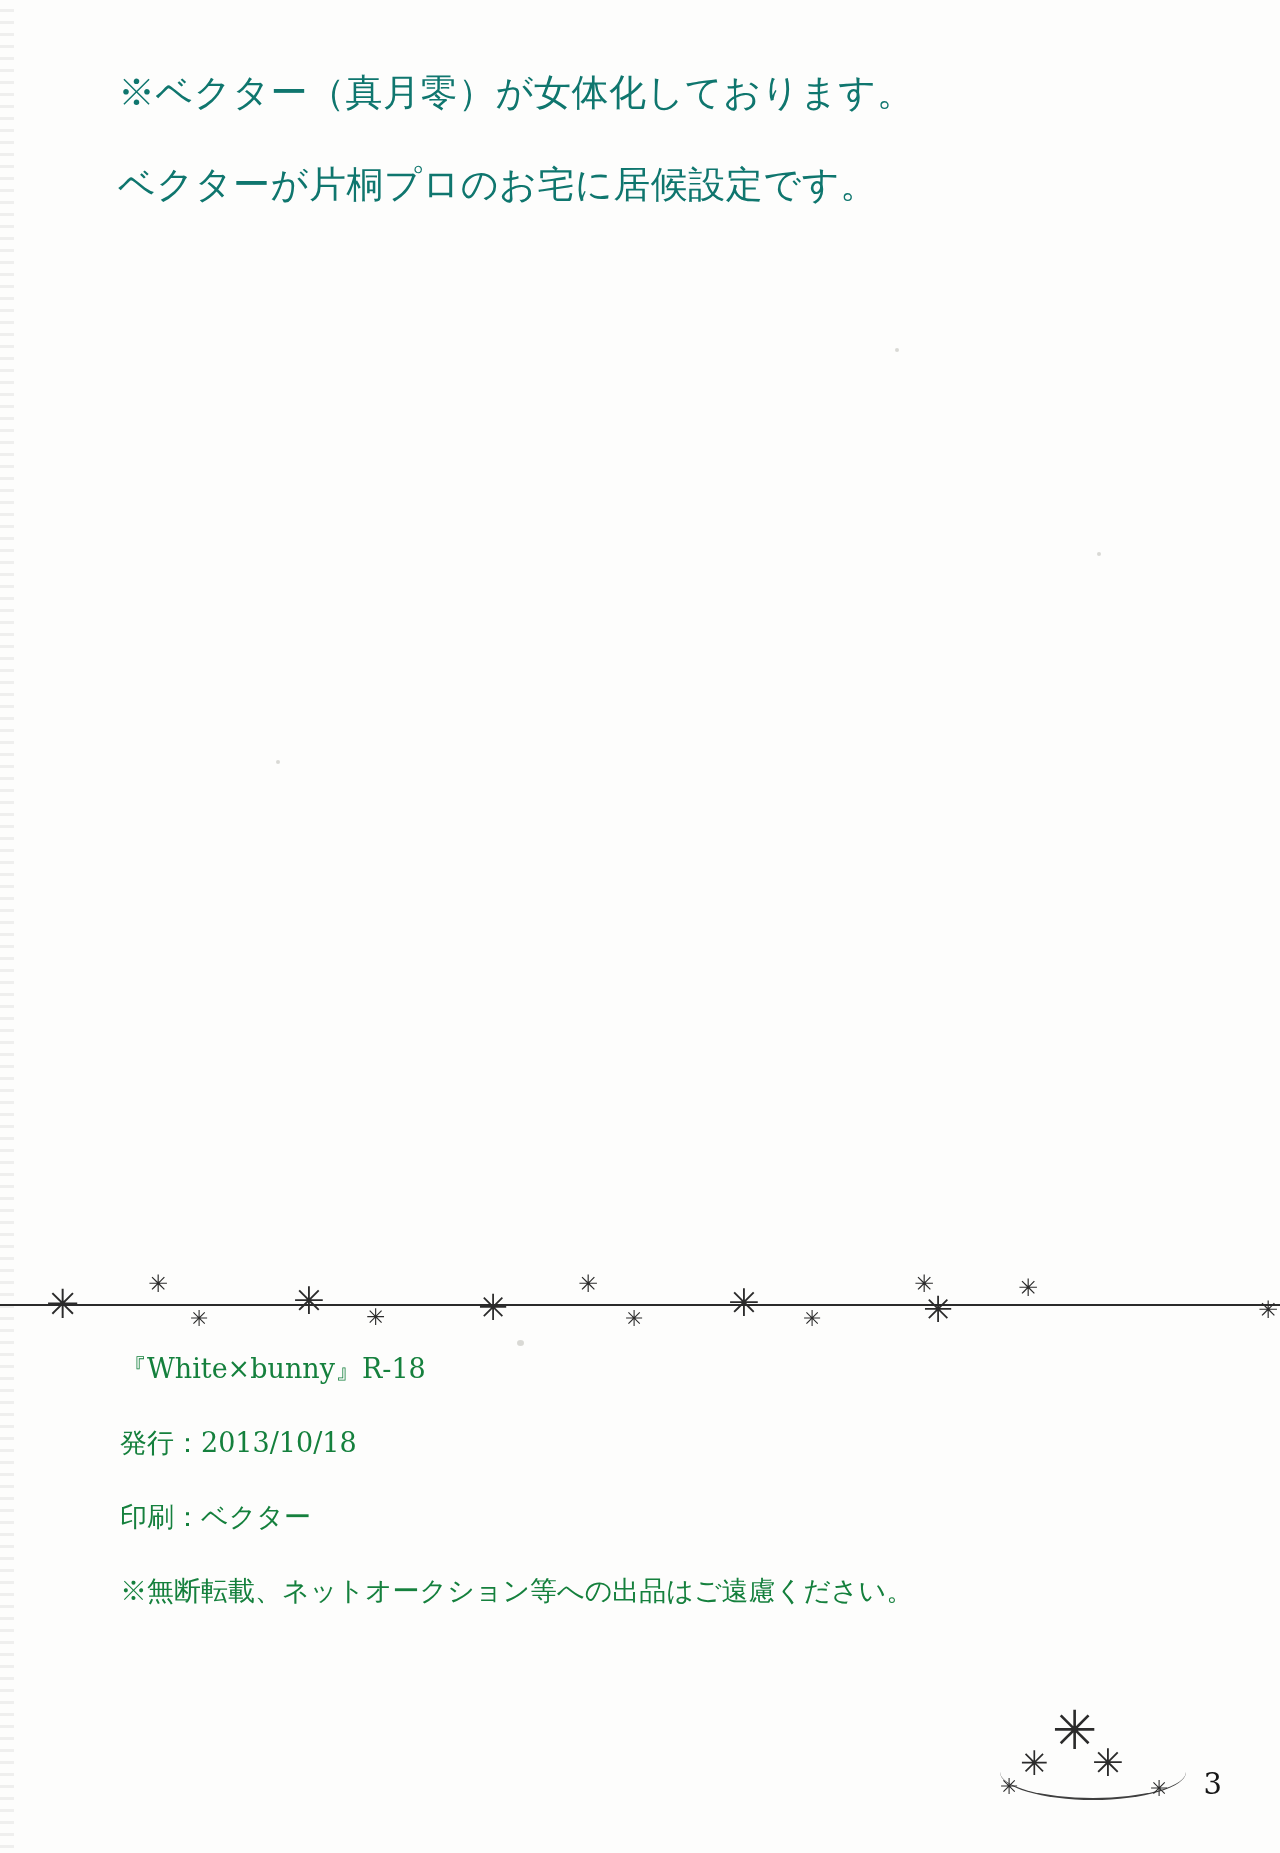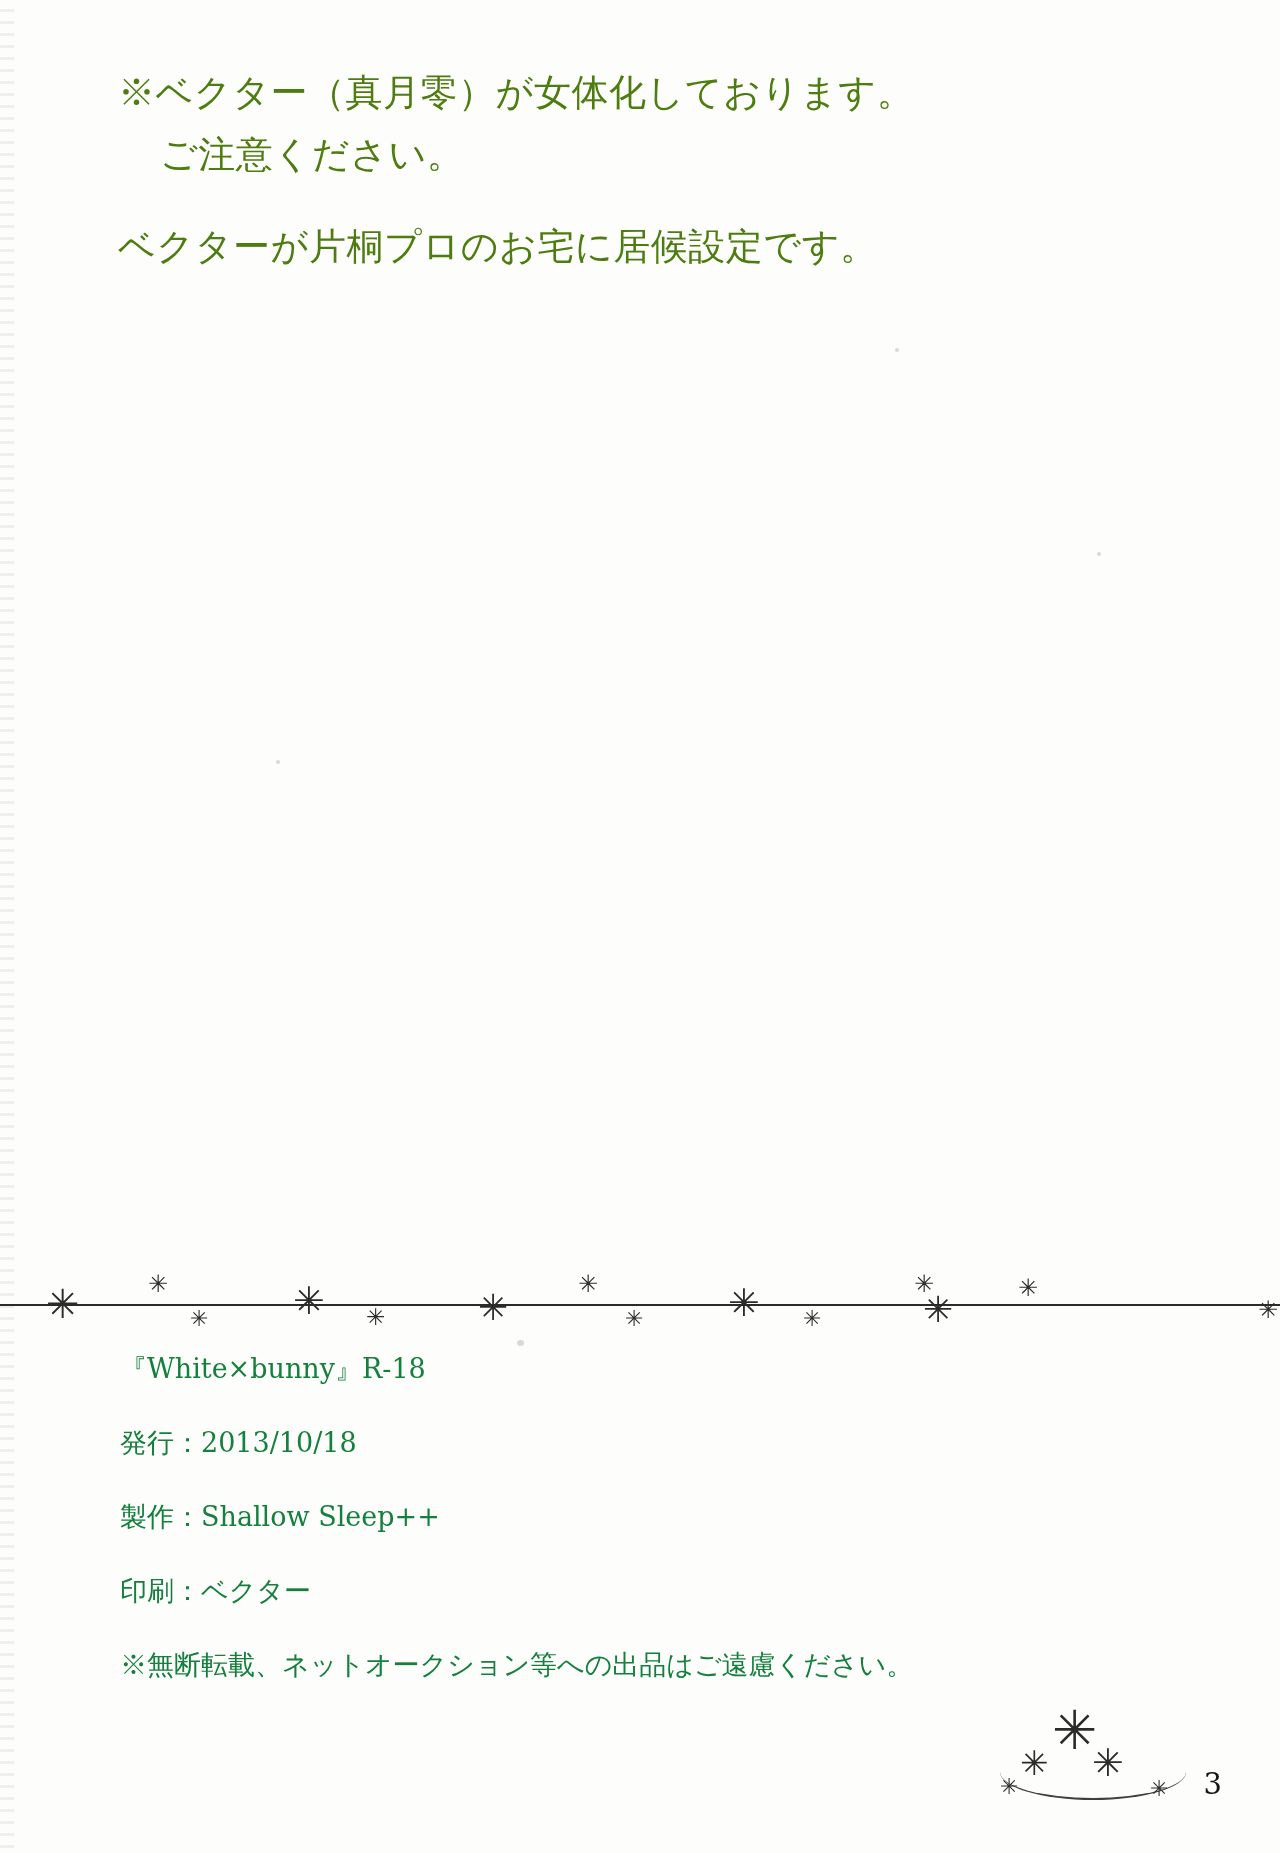--- a/index.html
+++ b/index.html
@@ -46,21 +46,21 @@
     position: absolute;
     left: 118px;
     top: 62px;
     width: 1000px;
   }
   .note-line {
     font-family: "DejaVu Serif", serif;
     font-size: 37px;
     line-height: 1.68;
     letter-spacing: 0.5px;
-    color: #4d7c0f;
+    color: #0f766e;
     white-space: pre;
   }
   .note-line.indent {
     padding-left: 42px;
   }
   .note-gap {
     height: 30px;
   }
 
   
@@ -147,21 +147,20 @@
 <div class="page"></div>
 <div class="scan-edge"></div>
 
 <div class="speck" style="left:517px; top:1340px; width:7px; height:6px;"></div>
 <div class="speck" style="left:895px; top:348px; width:4px; height:4px;"></div>
 <div class="speck" style="left:1097px; top:552px; width:4px; height:4px;"></div>
 <div class="speck" style="left:276px; top:760px; width:4px; height:4px;"></div>
 
 <div class="notes">
   <div class="note-line">※ベクター（真月零）が女体化しております。</div>
-  <div class="note-line indent">ご注意ください。</div>
   <div class="note-gap"></div>
   <div class="note-line">ベクターが片桐プロのお宅に居候設定です。</div>
 </div>
 
 <div class="divider">
   <div class="rule"></div>
 
   <span class="star" style="left:46px; top:14px; font-size:40px;">✳</span>
   <span class="star" style="left:148px; top:2px; font-size:24px;">✳</span>
   <span class="star" style="left:190px; top:38px; font-size:22px;">✳</span>
@@ -174,21 +173,20 @@
   <span class="star" style="left:803px; top:38px; font-size:22px;">✳</span>
   <span class="star" style="left:914px; top:2px; font-size:24px;">✳</span>
   <span class="star" style="left:923px; top:22px; font-size:36px;">✳</span>
   <span class="star" style="left:1018px; top:6px; font-size:24px;">✳</span>
   <span class="star" style="left:1258px; top:28px; font-size:24px;">✳</span>
 </div>
 
 <div class="colophon">
   <div class="colo-line">『White×bunny』R-18</div>
   <div class="colo-line">発行：2013/10/18</div>
-  <div class="colo-line">製作：Shallow Sleep++</div>
   <div class="colo-line">印刷：ベクター</div>
   <div class="colo-line">※無断転載、ネットオークション等への出品はご遠慮ください。</div>
 </div>
 
 <div class="corner-orn">
   <span class="star" style="left:52px; top:4px; font-size:54px;">✳</span>
   <span class="star" style="left:20px; top:46px; font-size:34px;">✳</span>
   <span class="star" style="left:92px; top:44px; font-size:38px;">✳</span>
   <span class="star" style="left:0px; top:76px; font-size:22px;">✳</span>
   <span class="star" style="left:150px; top:78px; font-size:22px;">✳</span>

